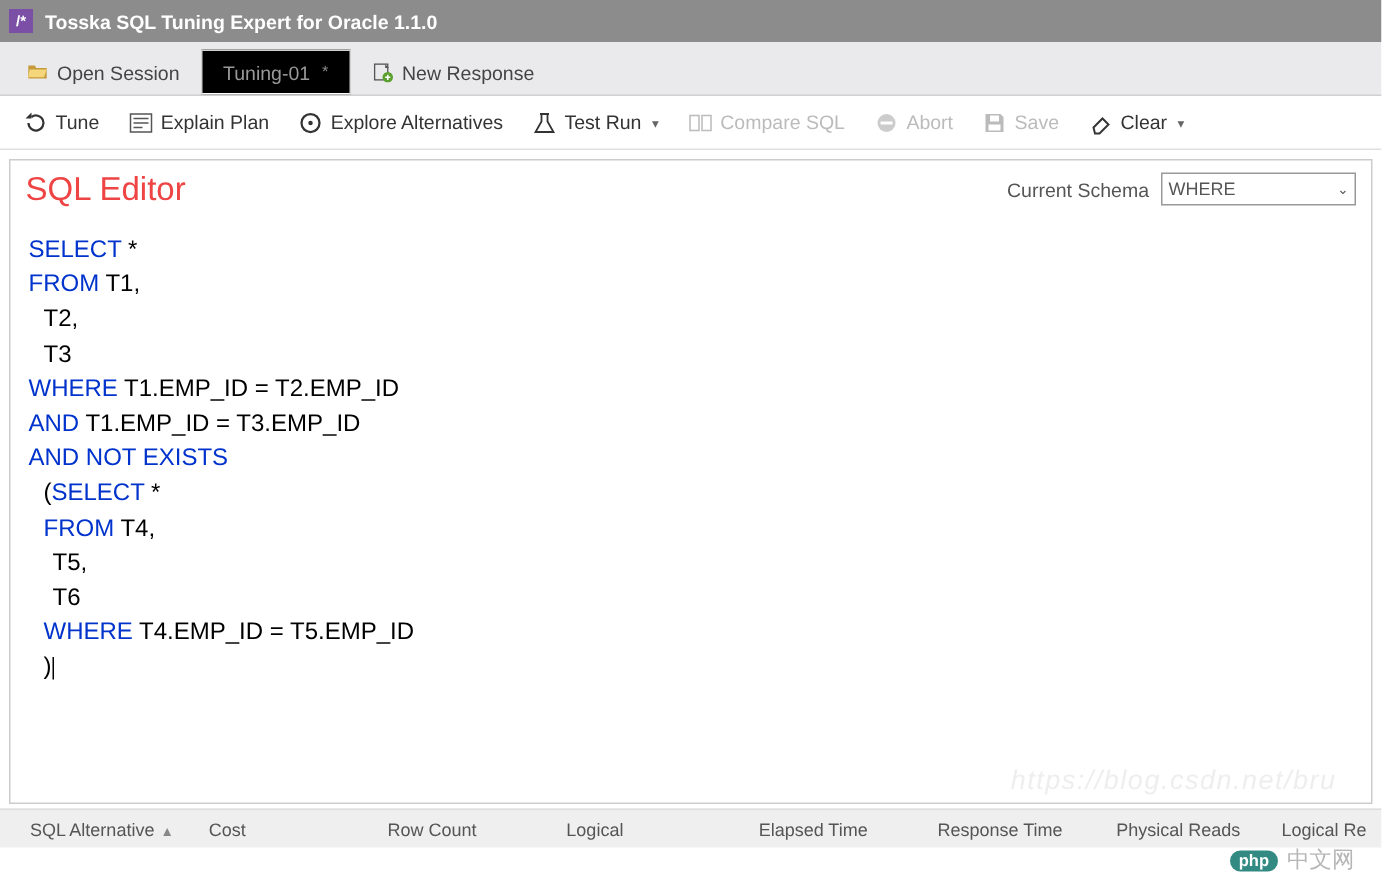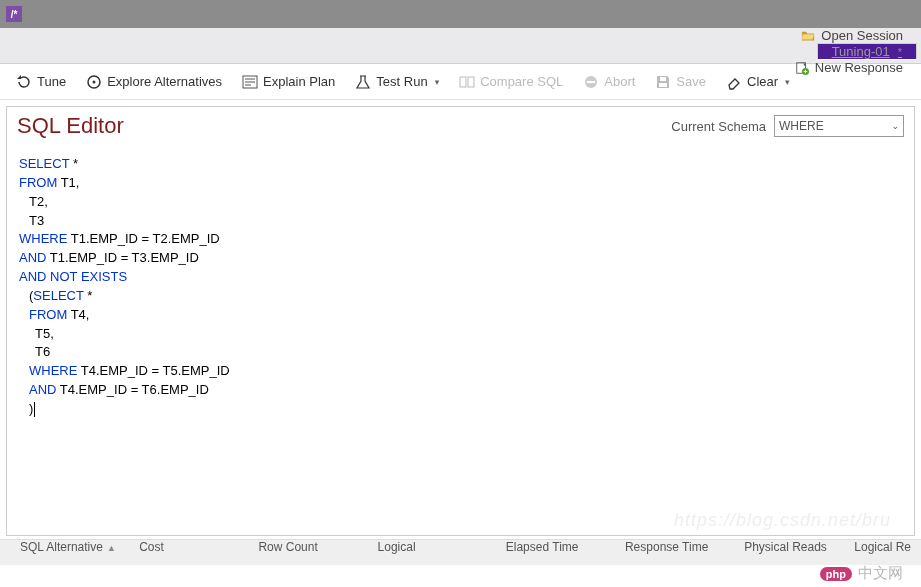--- a/index.html
+++ b/index.html
@@ -1,60 +1,61 @@
 <!DOCTYPE html>
 <html><head>
 <meta charset="utf-8">
 <style>
 * { box-sizing: border-box; margin: 0; padding: 0; }
 body { font-family: "Segoe UI", Arial, sans-serif; font-size: 13px; background: #fff; width: 921px; height: 587px; overflow: hidden; position: relative; }
 
 .title-bar { background: #8c8c8c; color: #fff; height: 28px; display: flex; align-items: center; padding: 0 6px; font-weight: 600; font-size: 13px; }
 .title-icon { width: 16px; height: 16px; background: #7b4fa5; margin-right: 8px; display: flex; align-items: center; justify-content: center; color: #fff; font-size: 10px; font-weight: bold; }
 
-.tabs-row { background: #eaeaec; height: 36px; display: flex; align-items: flex-end; padding: 0 4px; border-bottom: 1px solid #d0d0d0; gap: 0; flex-direction: column; }
+.tabs-row { background: #eaeaec; height: 36px; display: flex; align-items: flex-end; padding: 0 4px; border-bottom: 1px solid #d0d0d0; gap: 0; }
 .tab { height: 30px; padding: 0 14px; display: flex; align-items: center; gap: 6px; font-size: 13px; color: #444; cursor: pointer; position: relative; }
-.tab.active { background: #4c1d95; border: 1px solid #d0d0d0; border-bottom: 1px solid #fff; color: #999; text-decoration: underline; }
+.tab.active { background: #000000; border: 1px solid #d0d0d0; border-bottom: 1px solid #fff; color: #999; }
 .tab .tab-icon { width: 14px; height: 14px; display: inline-flex; align-items: center; justify-content: center; }
 .tab .modified { font-size: 11px; color: #888; margin-left: 2px; }
 
 .toolbar { height: 36px; display: flex; padding: 0 8px; gap: 4px; border-bottom: 1px solid #e0e0e0; background: #fff; }
 .tool-btn { display: flex; align-items: center; gap: 5px; padding: 4px 8px; font-size: 13px; color: #333; cursor: pointer; border-radius: 2px; }
 .tool-btn.disabled { color: #bbb; }
 .tool-btn .caret { font-size: 9px; margin-left: 2px; color: #666; }
 .tool-btn .tool-icon { width: 16px; height: 16px; display: inline-flex; align-items: center; justify-content: center; }
 
 .editor-wrap { border: 1px solid #ccc; margin: 6px; height: 430px; display: flex; flex-direction: column; background: #fff; }
 .editor-header { display: flex; align-items: center; justify-content: space-between; padding: 6px 10px; }
-.editor-title { font-size: 22px; color: #7f1d1d; font-weight: 300; }
+.editor-title { font-size: 22px; color: #ef4444; font-weight: 300; }
 .schema-group { display: flex; align-items: center; gap: 8px; font-size: 13px; color: #555; justify-content: space-between; }
 .schema-select { width: 130px; height: 22px; border: 1px solid #999; background: #fff; padding: 0 4px; font-size: 12px; display: flex; align-items: center; justify-content: space-between; }
 .schema-select .sel-caret { font-size: 9px; color: #555; }
 
-.sql-area { flex: 1; padding: 10px 12px; font-family: "Segoe UI", Arial, sans-serif; font-size: 13px; line-height: 1.45; overflow: auto; }
+.sql-area { flex: 1; padding: 10px 12px; font-family: "Segoe UI", Arial, sans-serif; font-size: 16px; line-height: 1.45; overflow: auto; }
 .kw { color: #0033cc; }
 .sql-area .indent1 { margin-left: 10px; }
 .sql-area .indent2 { margin-left: 16px; }
 .cursor { border-left: 1px solid #000; display: inline-block; height: 15px; vertical-align: middle; margin-left: 1px; }
 
-.grid-header { display: flex; background: #efefef; border-top: 1px solid #ddd; height: 26px; align-items: flex-start; font-size: 12px; color: #555; padding-left: 10px; position: absolute; bottom: 22px; left: 0; right: 0; }
+.grid-header { display: flex; background: #efefef; border-top: 1px solid #ddd; height: 26px; align-items: center; font-size: 12px; color: #555; padding-left: 10px; position: absolute; bottom: 22px; left: 0; right: 0; }
 .grid-col { padding: 0 10px; white-space: nowrap; }
 .sort-icon { font-size: 9px; margin-left: 4px; color: #888; }
 
 .watermark { position: absolute; right: 18px; bottom: 4px; display: flex; align-items: center; gap: 6px; color: #aaa; font-size: 15px; opacity: 0.85; }
-.watermark .php-badge { background: #be185d; color: #fff; border-radius: 10px; padding: 1px 6px; font-size: 11px; font-weight: bold; }
+.watermark .php-badge { background: #0f766e; color: #fff; border-radius: 10px; padding: 1px 6px; font-size: 11px; font-weight: bold; }
 .watermark-bg { position: absolute; right: 30px; bottom: 56px; color: #eee; font-size: 18px; letter-spacing: 1px; font-style: italic; pointer-events: none; }
 
 svg { display: block; }
 </style>
 </head>
 <body>
 
 <div class="title-bar">
   <span class="title-icon">/*</span>
+  <span>Tosska SQL Tuning Expert for Oracle 1.1.0</span>
 </div>
 
 <div class="tabs-row">
   <div class="tab">
     <span class="tab-icon">
       <svg width="14" height="14" viewBox="0 0 16 16">
           <path fill="#c49a3a" d="M1 3h5l1 2h8v8H1z"></path>
           <path fill="#f5d67b" d="M2 6h13l-2 6H1z"></path>
         </svg>
     </span>
@@ -83,34 +84,34 @@
         <svg width="16" height="16" viewBox="0 0 16 16">
           <path fill="none" stroke="#333" stroke-width="1.5" d="M3 8a5 5 0 1 0 2-4"></path>
           <path fill="#333" d="M5 1v4H1z"></path>
         </svg>
       </span>
     <span>Tune</span>
   </div>
   <div class="tool-btn">
     <span class="tool-icon">
         <svg width="16" height="16" viewBox="0 0 16 16">
+          <rect x="1" y="2" width="14" height="12" fill="none" stroke="#555"></rect>
+          <path stroke="#555" d="M3 5h10M3 8h10M3 11h6"></path>
+        </svg>
+      </span>
+    <span>Explain Plan</span>
+  </div>
+  <div class="tool-btn">
+    <span class="tool-icon">
+        <svg width="16" height="16" viewBox="0 0 16 16">
           <circle cx="8" cy="8" r="6" fill="none" stroke="#333" stroke-width="1.5"></circle>
           <circle cx="8" cy="8" r="1.5" fill="#333"></circle>
         </svg>
       </span>
     <span>Explore Alternatives</span>
-  </div>
-  <div class="tool-btn">
-    <span class="tool-icon">
-        <svg width="16" height="16" viewBox="0 0 16 16">
-          <rect x="1" y="2" width="14" height="12" fill="none" stroke="#555"></rect>
-          <path stroke="#555" d="M3 5h10M3 8h10M3 11h6"></path>
-        </svg>
-      </span>
-    <span>Explain Plan</span>
   </div>
   <div class="tool-btn">
     <span class="tool-icon">
         <svg width="16" height="16" viewBox="0 0 16 16">
           <path fill="none" stroke="#333" stroke-width="1.2" d="M6 2v5l-4 7h12l-4-7V2M5 2h6"></path>
         </svg>
       </span>
     <span>Test Run</span>
     <span class="caret">▾</span>
   </div>
@@ -170,21 +171,20 @@
     <div class="indent1"><span>T2,</span></div>
     <div class="indent1"><span>T3</span></div>
     <div><span class="kw">WHERE</span><span> T1.EMP_ID = T2.EMP_ID</span></div>
     <div><span class="kw">AND</span><span> T1.EMP_ID   = T3.EMP_ID</span></div>
     <div><span class="kw">AND NOT EXISTS</span></div>
     <div class="indent1"><span>(</span><span class="kw">SELECT</span><span> *</span></div>
     <div class="indent1"><span class="kw">FROM</span><span> T4,</span></div>
     <div class="indent2"><span>T5,</span></div>
     <div class="indent2"><span>T6</span></div>
     <div class="indent1"><span class="kw">WHERE</span><span> T4.EMP_ID = T5.EMP_ID</span></div>
-    <div class="indent1"><span class="kw">AND</span><span> T4.EMP_ID   = T6.EMP_ID</span></div>
     <div class="indent1"><span>)</span><span class="cursor"></span></div>
   </div>
 </div>
 
 <div class="watermark-bg">https://blog.csdn.net/bru</div>
 
 <div class="grid-header">
   <div class="grid-col" style="width:130px"><span>SQL Alternative</span><span class="sort-icon">▲</span></div>
   <div class="grid-col" style="width:130px">Cost</div>
   <div class="grid-col" style="width:130px">Row Count</div>

